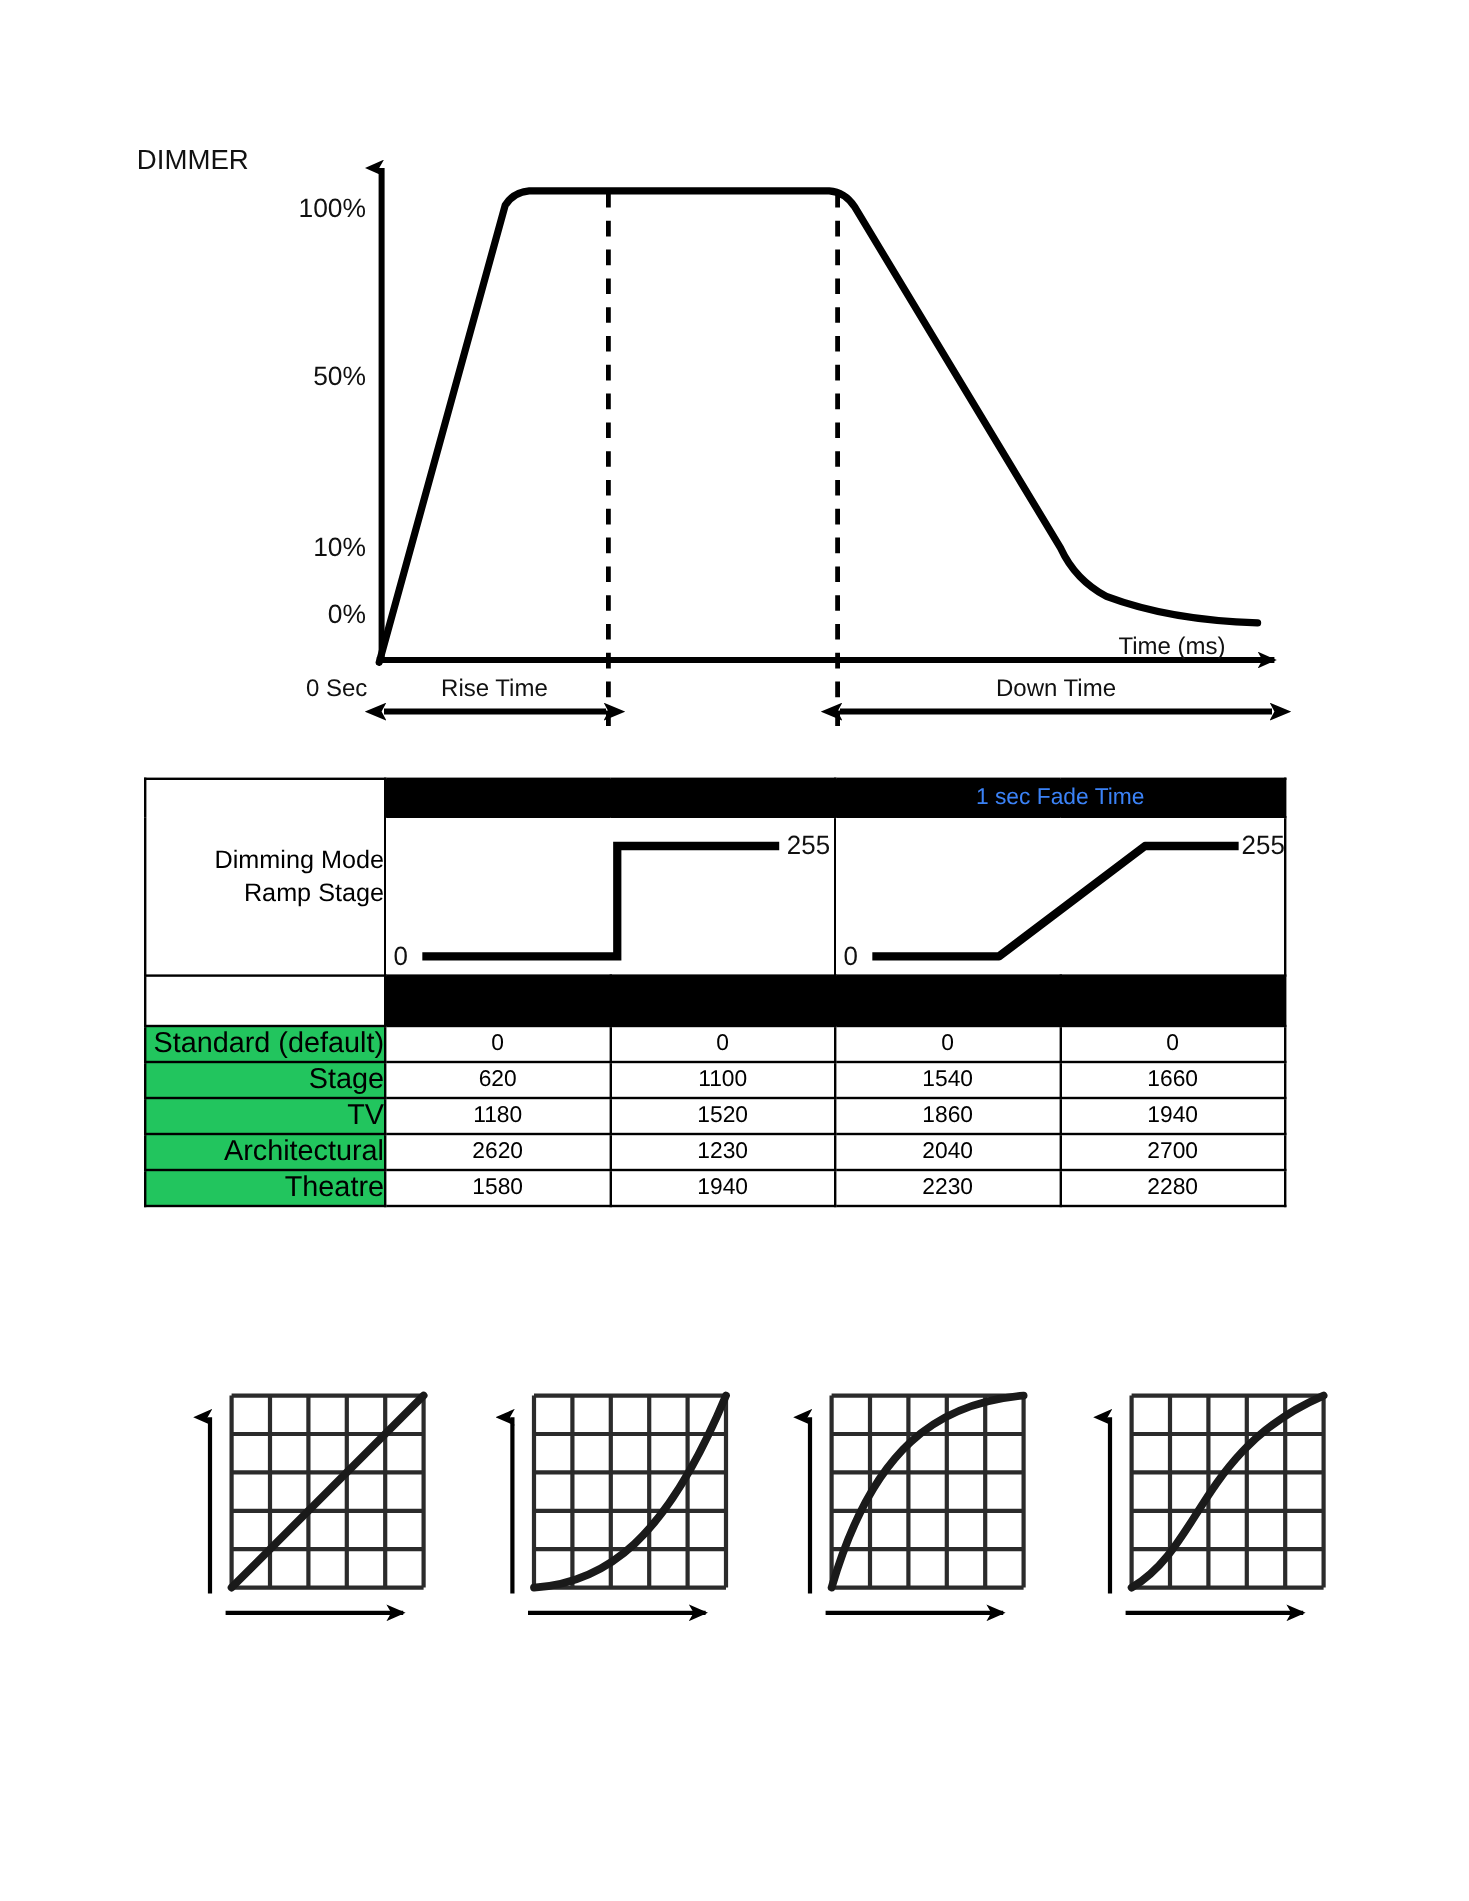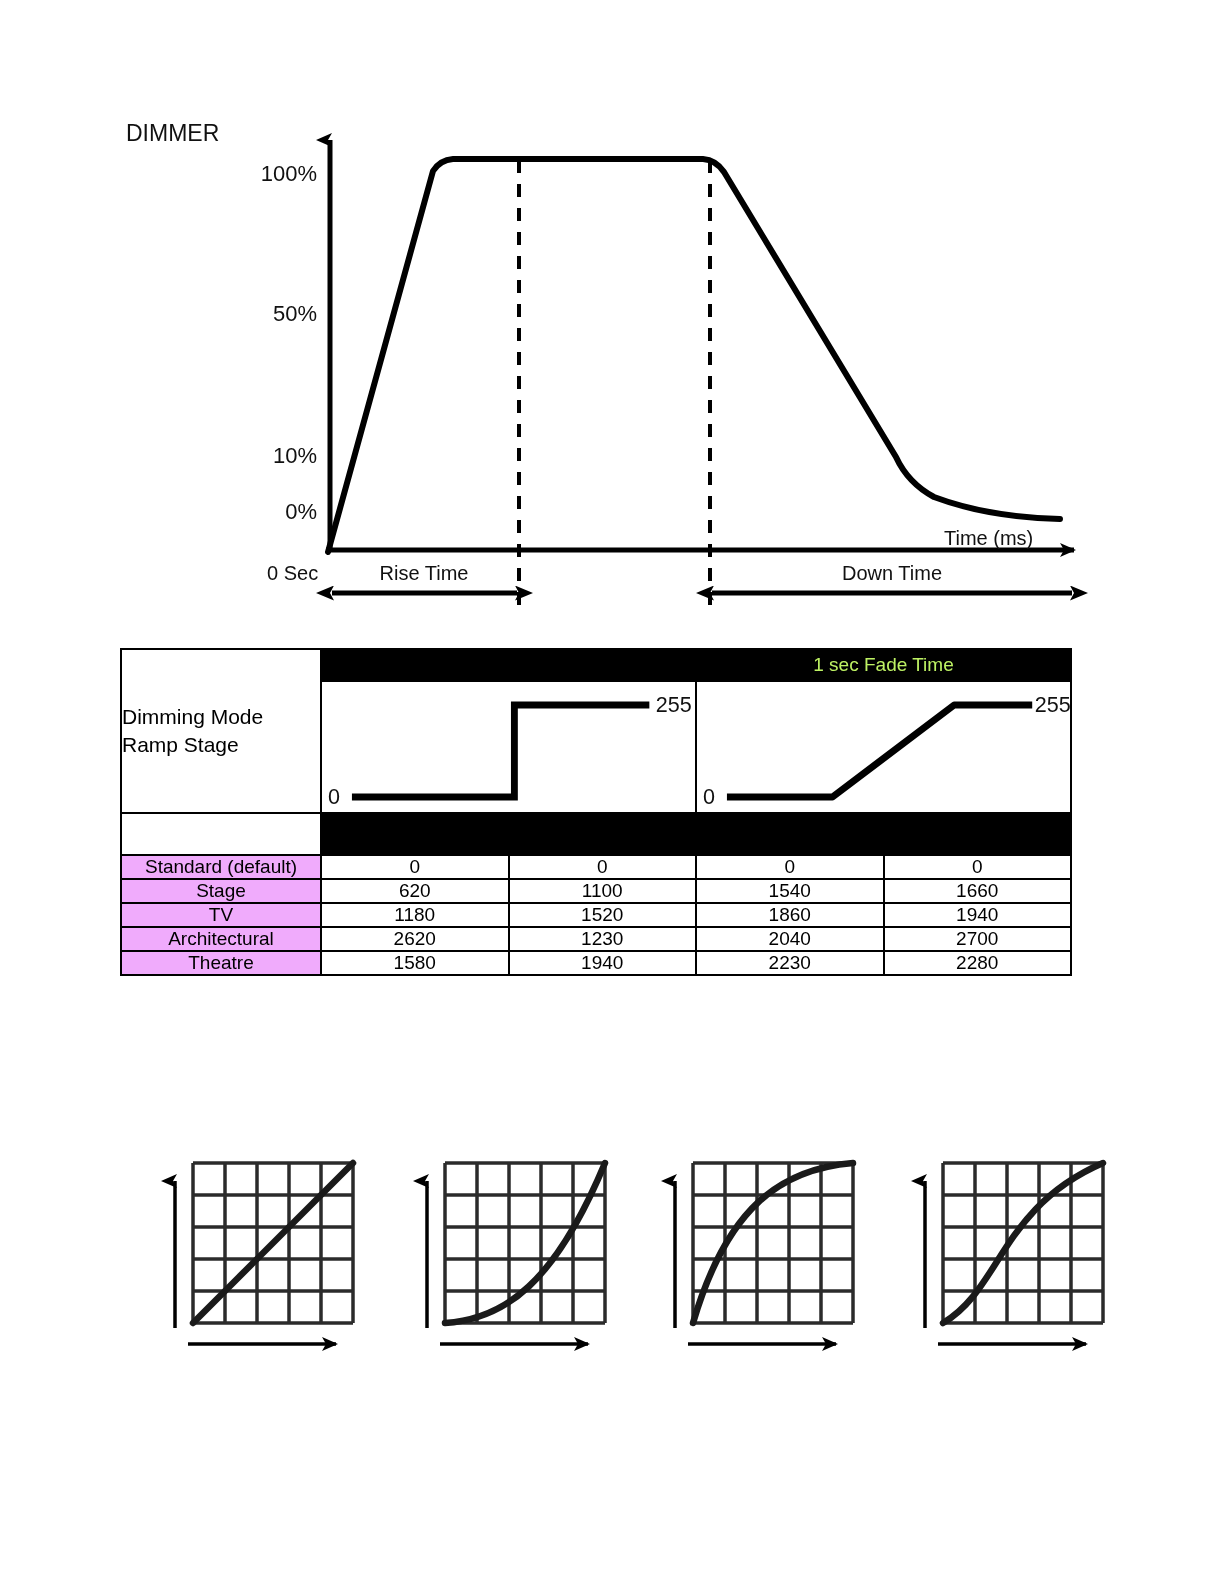--- a/index.html
+++ b/index.html
@@ -19,21 +19,21 @@
     position: absolute;
     left: 0; top: 0;
     width: 1224px;
     height: 1584px;
   }
   svg { display: block; }
 
   
   #dimmer-chart {
     position: absolute;
-    left: 12px; top: 0;
+    left: 0; top: 0;
     width: 972px;
     height: 630px;
   }
   .chart-text {
     font-family: "Liberation Sans", sans-serif;
     fill: #111111;
   }
   .lbl-dimmer { font-size: 23px; }
   .lbl-tick   { font-size: 22px; }
   .lbl-axis   { font-size: 20px; }
@@ -48,51 +48,51 @@
     border-collapse: collapse;
     table-layout: fixed;
   }
   #mode-table td, #mode-table th {
     border: 2px solid #000000;
     padding: 0;
     font-family: "Liberation Sans", sans-serif;
   }
   .blk {
     background: #000000;
-    color: #bef264;
+    color: #3b82f6;
     margin-top: 28px;
   }
   .hdr-band {
     height: 30px;
     text-align: center;
     vertical-align: middle;
     font-size: 19px;
     font-weight: normal;
   }
   .rowlabel-cell {
     width: 198px;
-    text-align: left;
+    text-align: right;
     vertical-align: middle;
     font-size: 21px;
     line-height: 1.35;
     background: #ffffff;
     padding: 6px 4px;
   }
   .graph-cell {
     height: 130px;
     padding: 0;
     background: #ffffff;
     position: relative;
   }
   .spacer-band { height: 40px; }
   .data-label-cell {
-    font-size: 19px;
-    text-align: center;
+    font-size: 24px;
+    text-align: right;
     padding: 3px 2px 3px 6px;
-    background: #f0abfc;
+    background: #22c55e;
     white-space: nowrap;
   }
   .data-cell {
     font-size: 19px;
     text-align: center;
     padding: 3px 2px;
     background: #ffffff;
   }
   .ramp-svg { width: 100%; height: 130px; display: block; }
 

